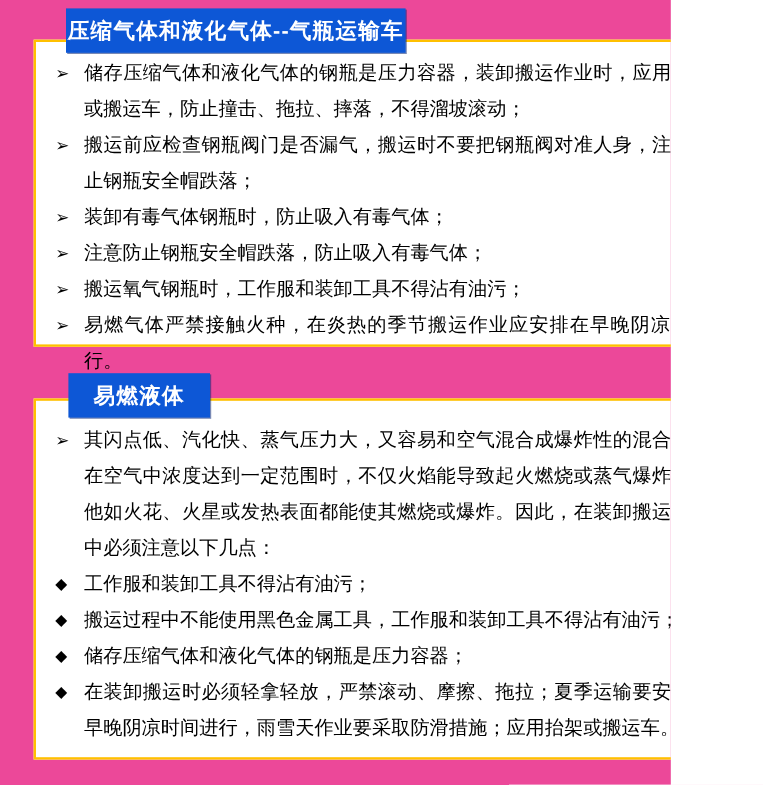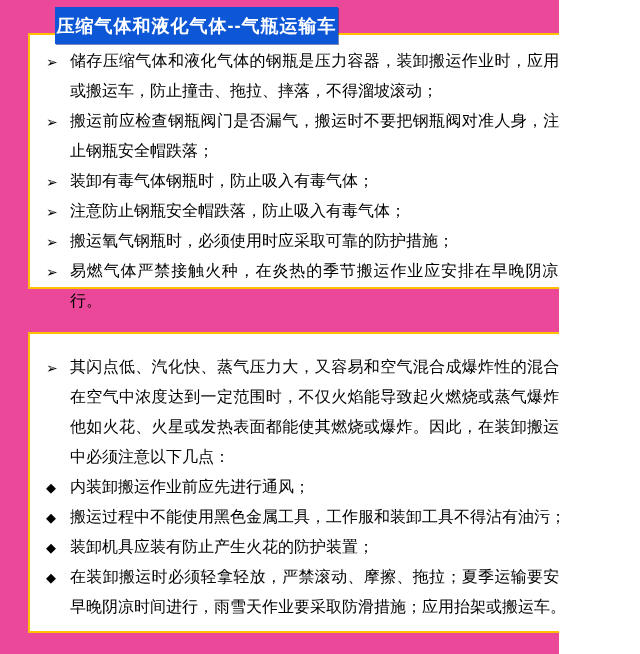--- a/index.html
+++ b/index.html
@@ -60,47 +60,50 @@
       <div class="li">
         <span class="mk arrow">➢</span>
         <span class="tx">装卸有毒气体钢瓶时，防止吸入有毒气体；</span>
       </div>
       <div class="li">
         <span class="mk arrow">➢</span>
         <span class="tx">注意防止钢瓶安全帽跌落，防止吸入有毒气体；</span>
       </div>
       <div class="li">
         <span class="mk arrow">➢</span>
-        <span class="tx">搬运氧气钢瓶时，必须使用时应采取可靠的防护措施；</span>
+        <span class="tx">搬运氧气钢瓶时，工作服和装卸工具不得沾有油污；</span>
       </div>
       <div class="li">
         <span class="mk arrow">➢</span>
         <span class="tx">易燃气体严禁接触火种，在炎热的季节搬运作业应安排在早晚阴凉时进行。</span>
       </div>
     </div>
   </div>
 
+  <div class="hdr hdr2">
+    <span>易燃液体</span>
+  </div>
 
   <div class="panel panel2">
     <div class="content">
       <div class="li">
         <span class="mk arrow">➢</span>
         <span class="tx">其闪点低、汽化快、蒸气压力大，又容易和空气混合成爆炸性的混合气，在空气中浓度达到一定范围时，不仅火焰能导致起火燃烧或蒸气爆炸，其他如火花、火星或发热表面都能使其燃烧或爆炸。因此，在装卸搬运作业中必须注意以下几点：</span>
       </div>
       <div class="li">
         <span class="mk diamond">◆</span>
-        <span class="tx">内装卸搬运作业前应先进行通风；</span>
+        <span class="tx">工作服和装卸工具不得沾有油污；</span>
       </div>
       <div class="li">
         <span class="mk diamond">◆</span>
         <span class="tx">搬运过程中不能使用黑色金属工具，工作服和装卸工具不得沾有油污；</span>
       </div>
       <div class="li">
         <span class="mk diamond">◆</span>
-        <span class="tx">装卸机具应装有防止产生火花的防护装置；</span>
+        <span class="tx">储存压缩气体和液化气体的钢瓶是压力容器；</span>
       </div>
       <div class="li">
         <span class="mk diamond">◆</span>
         <span class="tx">在装卸搬运时必须轻拿轻放，严禁滚动、摩擦、拖拉；夏季运输要安排在早晚阴凉时间进行，雨雪天作业要采取防滑措施；应用抬架或搬运车。</span>
       </div>
     </div>
   </div>
 
 </div>
 

